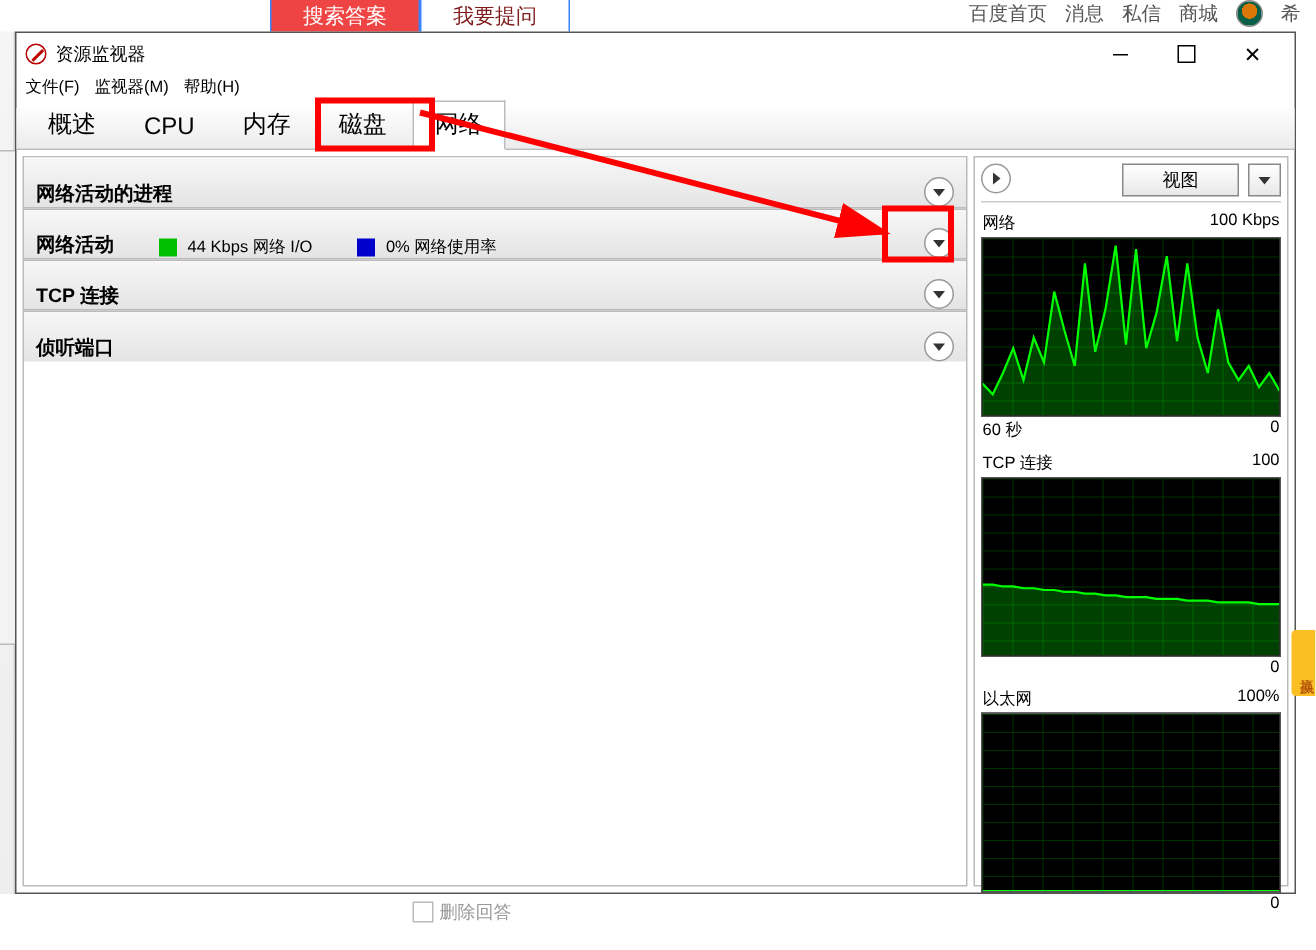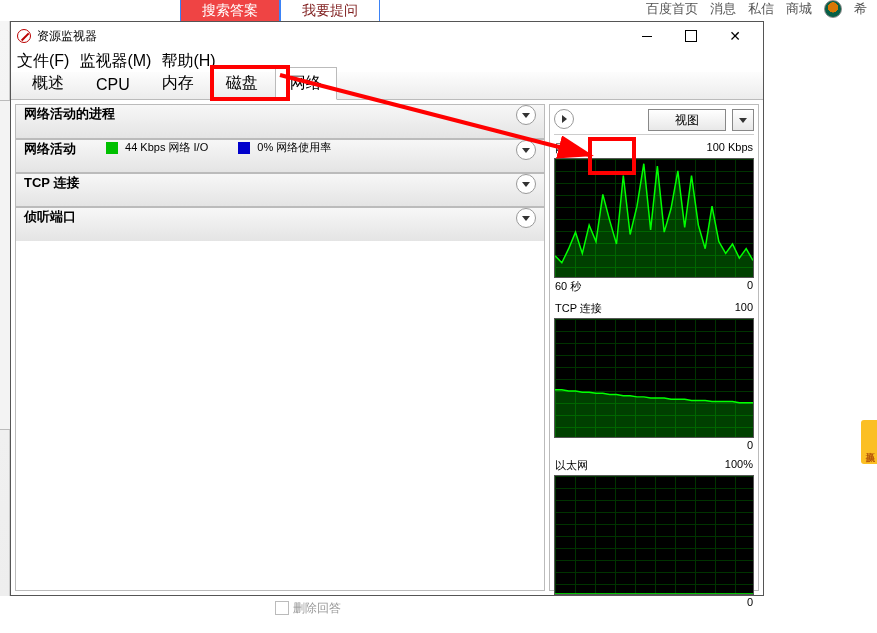--- a/index.html
+++ b/index.html
@@ -7,42 +7,42 @@
 
   
   .page-top { height: 21px; display:flex; align-items:flex-start; }
   .page-top-left { display:flex; margin-left:180px; }
   .page-top-left div { width:100px; text-align:center; color:#7f1d1d; font-size:14px; padding:2px 0; border-bottom:1px solid #3b82f6; border-left:1px solid #3b82f6; border-right:1px solid #3b82f6; }
   .page-top-left div:first-child { background:#ef4444; color:#fff; }
   .page-top-right { margin-left:auto; display:flex; gap:12px; padding-right:10px; color:#555; font-size:13px; align-items:flex-start;}
   .avatar { width:18px; height:18px; border-radius:50%; background:radial-gradient(circle at 50% 40%, #d97706 40%, #065f46 42%); border:1px solid #888;}
 
   
-  .window { position:absolute; left:10px; top:21px; width:754px; height:575px; background:#fff; border:1px solid #555; }
+  .window { position:absolute; left:10px; top:21px; width:854px; height:575px; background:#fff; border:1px solid #555; }
   .titlebar { height:28px; display:flex; align-items:center; padding:0 6px; }
   .titlebar .icon { width:14px; height:14px; border:1.5px solid #b00; border-radius:50%; margin-right:6px; position:relative;}
   .titlebar .icon::after{content:"";position:absolute;left:2px;top:6px;width:10px;height:1.5px;background:#b00;transform:rotate(-45deg);}
   .titlebar .title { font-size:12px; }
   .win-controls { margin-left:auto; display:flex; }
   .win-controls div { width:44px; height:28px; display:flex; align-items:center; justify-content:center; font-size:14px; }
   .win-min::after{content:"";width:10px;height:1px;background:#000;}
   .win-max{position:relative;}
   .win-max::after{content:"";width:10px;height:10px;border:1px solid #000;display:block;}
   .win-close{font-size:16px;}
 
-  .menubar { height:22px; display:flex; align-items:flex-end; padding:0 6px; font-size:16px; gap:10px;}
+  .menubar { height:22px; display:flex; align-items:flex-start; padding:0 6px; font-size:11px; gap:10px;}
 
   .tabs { height:28px; display:flex; align-items:flex-end; border-bottom:1px solid #bbb; background:linear-gradient(#fdfdfd,#ececec); padding-left:6px; font-size:16px;}
   .tabs .tab{ padding:5px 14px; border:1px solid transparent; border-bottom:none; margin-right:2px;}
   .tabs .tab.active{ background:#fff; border-color:#bbb; border-bottom:1px solid #fff; margin-bottom:-1px;}
   .red-box-tab{ position:absolute; left:210px; top:65px; width:80px; height:36px; border:4px solid #f00; pointer-events:none;}
 
   .content { display:flex; height:calc(100% - 78px); padding:4px; gap:4px;}
   .left-pane{ flex:1; border:1px solid #bbb; display:flex; flex-direction:column;}
-  .section-header{ height:34px; background:linear-gradient(#f7f7f7,#e4e4e4); border-bottom:1px solid #bbb; display:flex; align-items:flex-start; padding:0 8px; font-size:13px; font-weight:bold;}
+  .section-header{ height:34px; background:linear-gradient(#f7f7f7,#e4e4e4); border-bottom:1px solid #bbb; display:flex; align-items:flex-end; padding:0 8px; font-size:13px; font-weight:bold;}
   .section-header + .section-header { border-top:1px solid #bbb;}
   .section-header .spacer{flex:1;}
   .chev{ width:20px;height:20px;border:1px solid #999;border-radius:50%;display:flex;align-items:center;justify-content:center;background:#fff;}
   .chev::after{content:"";width:0;height:0;border-left:4px solid transparent;border-right:4px solid transparent;border-top:5px solid #333;}
   .chev.right::after{border-top:4px solid transparent;border-bottom:4px solid transparent;border-left:5px solid #333;border-right:none;}
   .swatch{width:12px;height:12px;display:inline-block;margin-right:4px;vertical-align:middle;}
   .info-span{font-weight:normal;font-size:11px;margin-left:30px;}
   .red-box-chev{ position:absolute; border:4px solid #f00; pointer-events:none; left:588px; top:137px; width:48px; height:38px;}
 
   .right-pane{ width:210px; border:1px solid #bbb; padding:4px; display:flex; flex-direction:column; gap:4px;}

